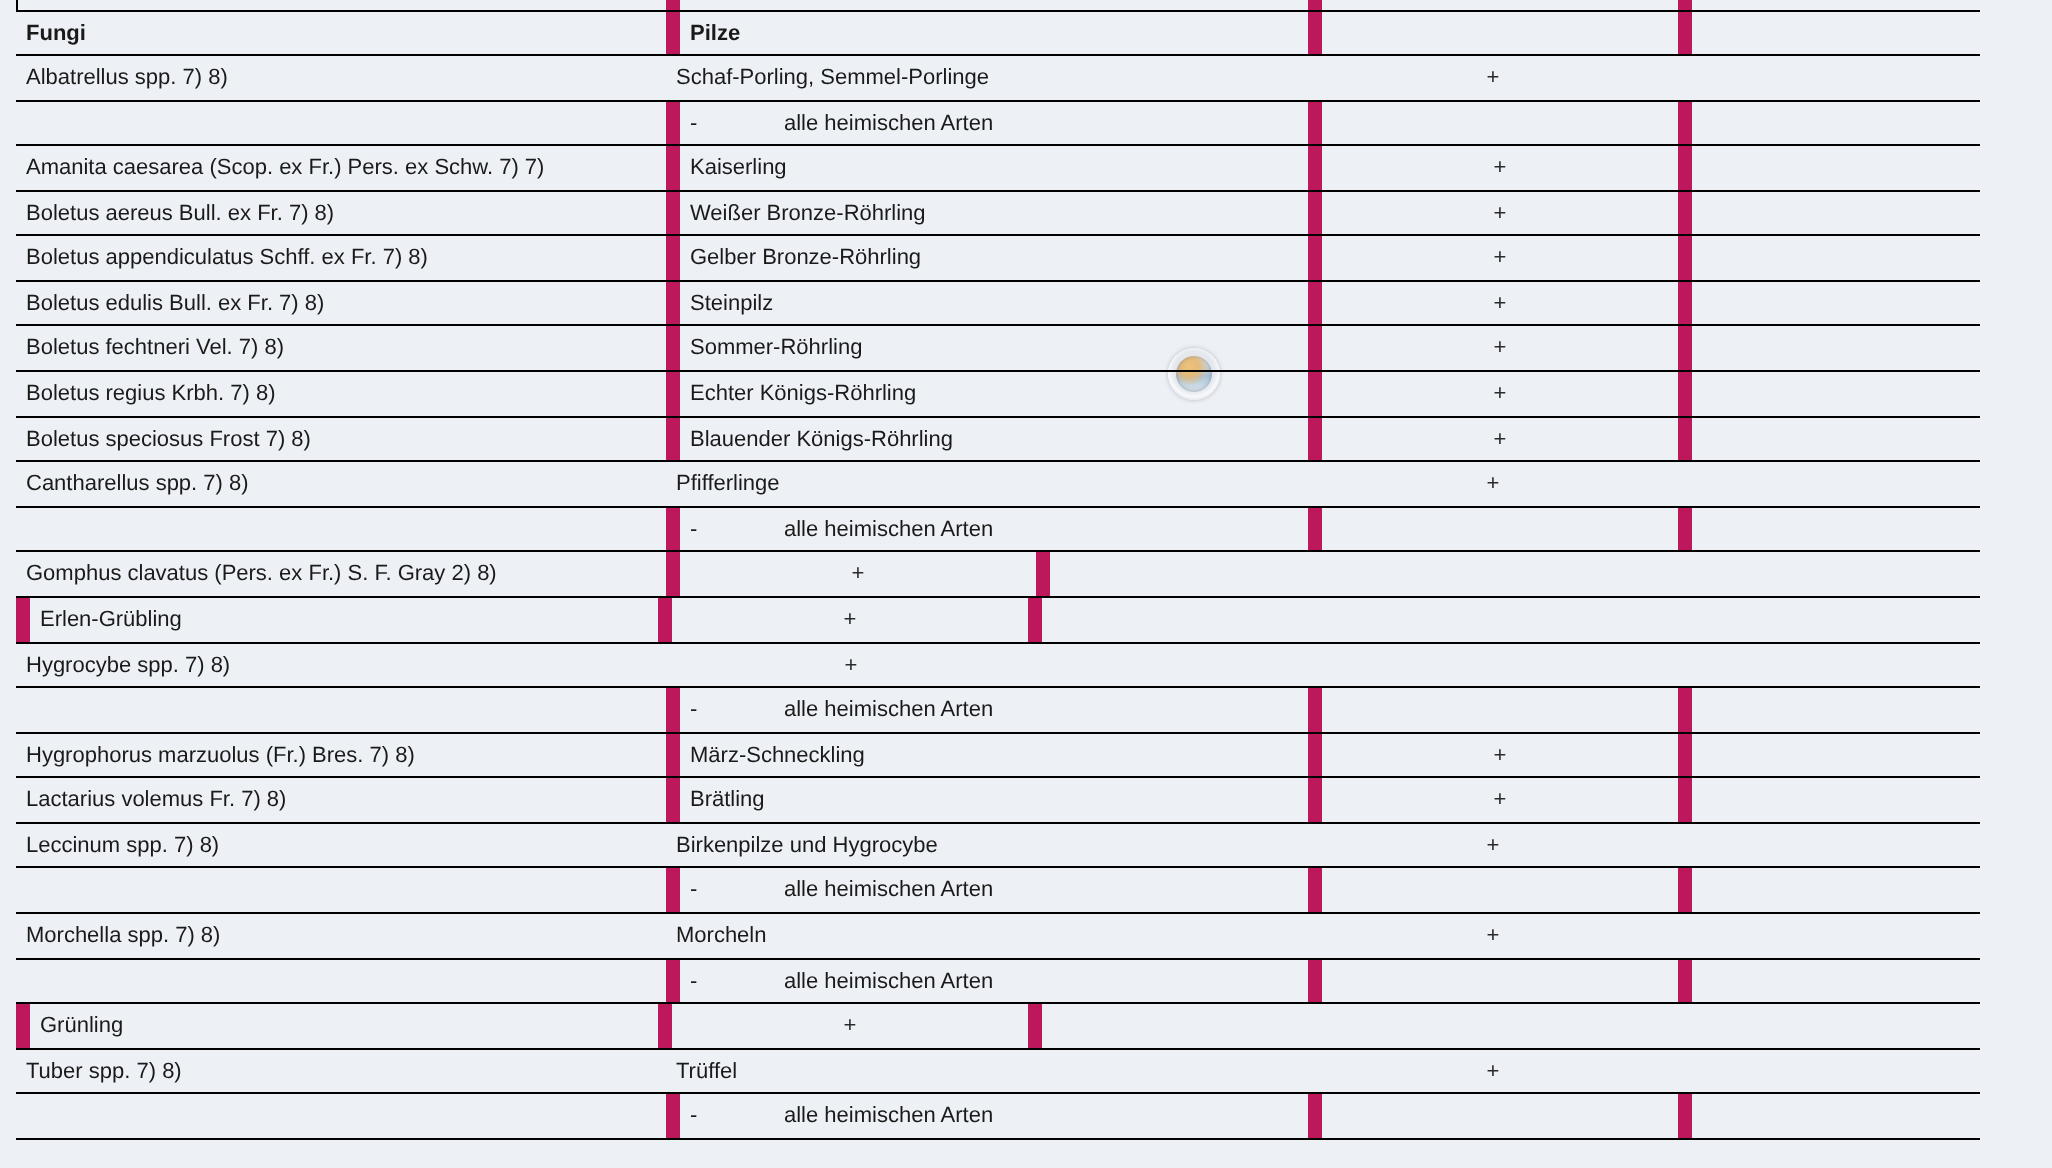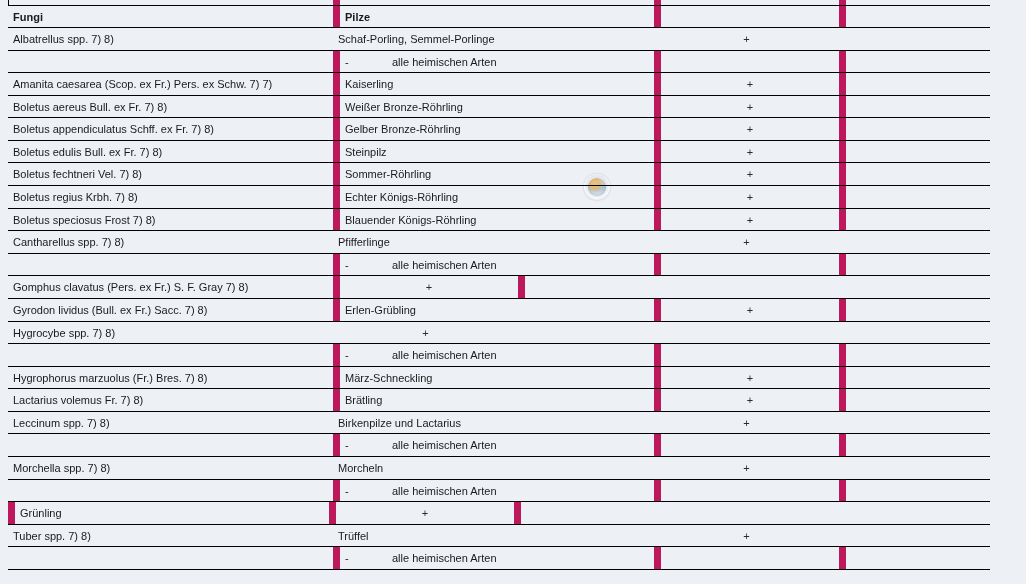--- a/index.html
+++ b/index.html
@@ -145,26 +145,25 @@
     <div class="c c3"><span>+</span></div>
     <div class="c c4"></div>
   </div>
         <div class="row div sub">
     <div class="c c1"></div>
     <div class="c c2"><span class="dash">-</span><span>alle heimischen Arten</span></div>
     <div class="c c3"><span></span></div>
     <div class="c c4"></div>
   </div>
         <div class="row div">
-    <div class="c c1">Gomphus clavatus (Pers. ex Fr.) S. F. Gray 7) 8)</div>
-    <div class="c c3"><span>+</span></div>
-    <div class="c c4"></div>
-  </div>
-        <div class="row div">
-    <div class="c c1">Gyrodon lividus (Bull. ex Fr.) Sacc. 7) 8)</div>
+    <div class="c c1">Gomphus clavatus (Pers. ex Fr.) S. F. Gray 2) 8)</div>
+    <div class="c c3"><span>+</span></div>
+    <div class="c c4"></div>
+  </div>
+        <div class="row div">
     <div class="c c2"><span class="dash"></span><span>Erlen-Grübling</span></div>
     <div class="c c3"><span>+</span></div>
     <div class="c c4"></div>
   </div>
         <div class="row nodiv">
     <div class="c c1">Hygrocybe spp. 7) 8)</div>
     <div class="c c3"><span>+</span></div>
     <div class="c c4"></div>
   </div>
         <div class="row div sub">
@@ -180,21 +179,21 @@
     <div class="c c4"></div>
   </div>
         <div class="row div">
     <div class="c c1">Lactarius volemus Fr. 7) 8)</div>
     <div class="c c2"><span class="dash"></span><span>Brätling</span></div>
     <div class="c c3"><span>+</span></div>
     <div class="c c4"></div>
   </div>
         <div class="row nodiv">
     <div class="c c1">Leccinum spp. 7) 8)</div>
-    <div class="c c2"><span class="dash"></span><span>Birkenpilze und Lactarius</span></div>
+    <div class="c c2"><span class="dash"></span><span>Birkenpilze und Hygrocybe</span></div>
     <div class="c c3"><span>+</span></div>
     <div class="c c4"></div>
   </div>
         <div class="row div sub">
     <div class="c c1"></div>
     <div class="c c2"><span class="dash">-</span><span>alle heimischen Arten</span></div>
     <div class="c c3"><span></span></div>
     <div class="c c4"></div>
   </div>
         <div class="row nodiv">

